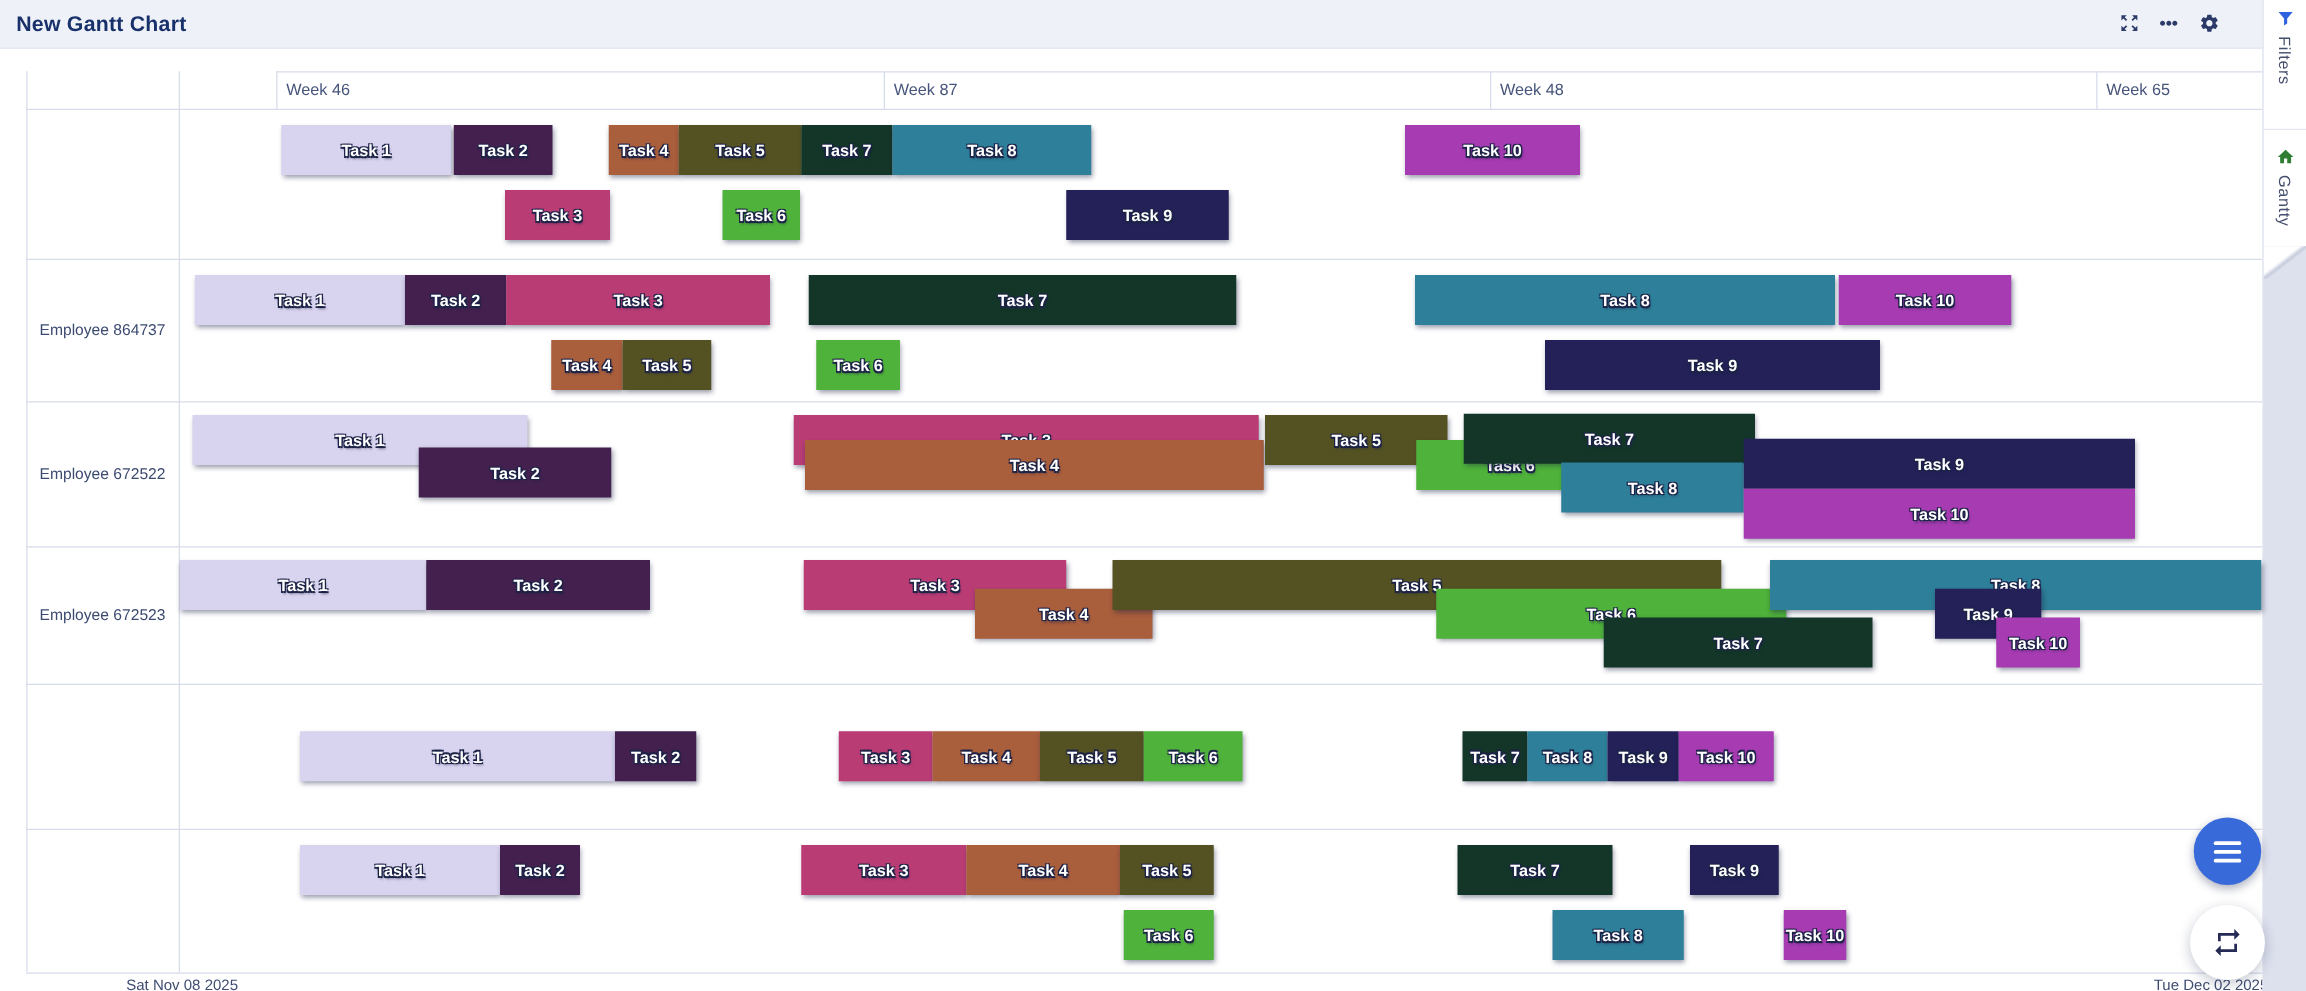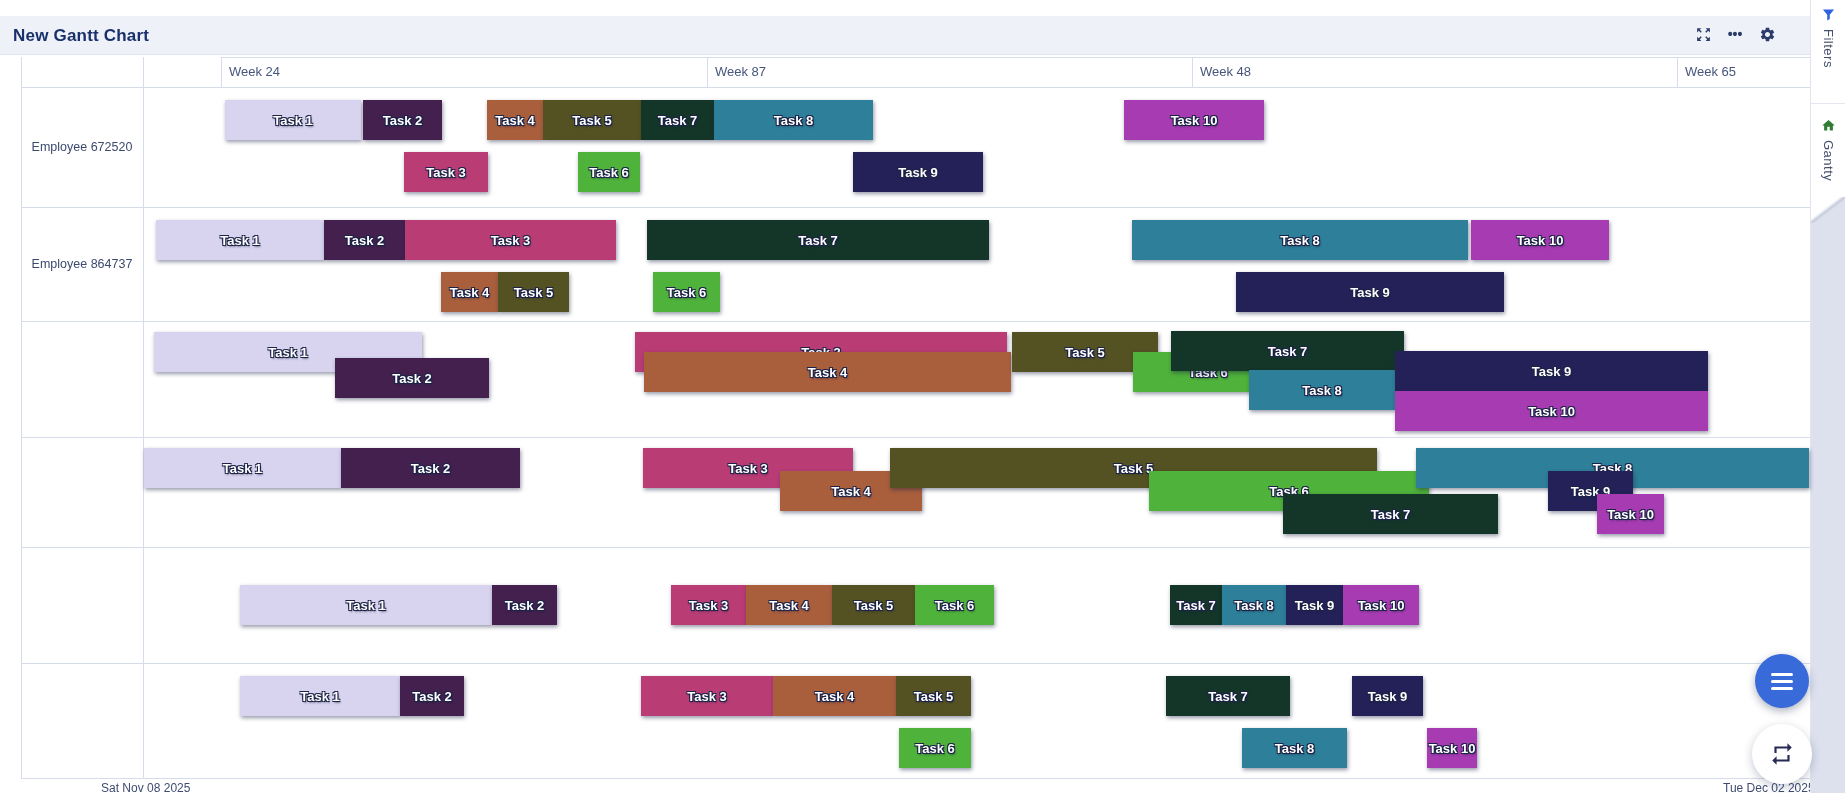--- a/index.html
+++ b/index.html
@@ -3,21 +3,21 @@
 <meta charset="utf-8">
 <style>
   html,body { margin:0; padding:0; background:#fff; }
   .app {
     position:relative; width:1845px; height:793px; overflow:hidden;
     background:#ffffff; font-family:"Liberation Sans", sans-serif;
     -webkit-font-smoothing:antialiased;
   }
   
   .topbar {
-    position:absolute; left:0; top:16px; width:1810px; height:39px;
+    position:absolute; left:0; top:0; width:1810px; height:39px;
     background:#eff1f8; border-bottom:1px solid #e1e5f0; box-sizing:border-box;
   }
   .page-title {
     position:absolute; left:13px; top:10px;
     font-size:17px; font-weight:bold; color:#18316b; letter-spacing:.2px;
   }
   .topbar-icons { position:absolute; right:32px; top:7px; display:flex; gap:10px; align-items:center; }
   .tb-icon { width:22px; height:22px; display:flex; align-items:center; justify-content:center; cursor:pointer; }
   .tb-icon svg { width:17px; height:17px; fill:#2b3a68; }
   .dots { color:#2b3a68; font-size:14px; font-weight:bold; letter-spacing:0px; line-height:22px; }
@@ -71,29 +71,28 @@
 <body>
 
 <div class="app">
 
   <div class="gantt" id="gantt">
       <div class="gridline" style="left: 221px; top: 57px; width: 1589px; height: 1px;"></div>
       <div class="gridline" style="left: 21px; top: 87px; width: 1789px; height: 1px;"></div>
       <div class="gridline" style="left: 21px; top: 57px; width: 1px; height: 721px;"></div>
       <div class="gridline" style="left: 143px; top: 57px; width: 1px; height: 721px;"></div>
       <div class="gridline" style="left: 221px; top: 57px; width: 1px; height: 30px;"></div>
-      <div class="week-label" style="left: 229px; top: 64px;">Week 24</div>
+      <div class="week-label" style="left: 229px; top: 64px;">Week 46</div>
       <div class="gridline" style="left: 707px; top: 57px; width: 1px; height: 30px;"></div>
       <div class="week-label" style="left: 715px; top: 64px;">Week 87</div>
       <div class="gridline" style="left: 1192px; top: 57px; width: 1px; height: 30px;"></div>
       <div class="week-label" style="left: 1200px; top: 64px;">Week 48</div>
       <div class="gridline" style="left: 1677px; top: 57px; width: 1px; height: 30px;"></div>
       <div class="week-label" style="left: 1685px; top: 64px;">Week 65</div>
       <div class="gridline" style="left: 21px; top: 207px; width: 1789px; height: 1px;"></div>
-      <div class="employee-label" style="left: 21px; top: 87px; width: 122px; height: 120px;">Employee 672520</div>
       <div class="bar" style="left: 225px; top: 100px; width: 136px; background: rgb(216, 211, 238); z-index: 1;">Task 1</div>
       <div class="bar" style="left: 363px; top: 100px; width: 79px; background: rgb(68, 32, 78); z-index: 2;">Task 2</div>
       <div class="bar" style="left: 404px; top: 152px; width: 84px; background: rgb(186, 60, 117); z-index: 3;">Task 3</div>
       <div class="bar" style="left: 487px; top: 100px; width: 56px; background: rgb(169, 94, 60); z-index: 4;">Task 4</div>
       <div class="bar" style="left: 543px; top: 100px; width: 98px; background: rgb(84, 82, 34); z-index: 5;">Task 5</div>
       <div class="bar" style="left: 578px; top: 152px; width: 62px; background: rgb(79, 178, 58); z-index: 6;">Task 6</div>
       <div class="bar" style="left: 641px; top: 100px; width: 73px; background: rgb(19, 54, 40); z-index: 7;">Task 7</div>
       <div class="bar" style="left: 714px; top: 100px; width: 159px; background: rgb(46, 127, 153); z-index: 8;">Task 8</div>
       <div class="bar" style="left: 853px; top: 152px; width: 130px; background: rgb(35, 33, 88); z-index: 9;">Task 9</div>
       <div class="bar" style="left: 1124px; top: 100px; width: 140px; background: rgb(167, 59, 178); z-index: 10;">Task 10</div>
@@ -103,31 +102,33 @@
       <div class="bar" style="left: 324px; top: 220px; width: 81px; background: rgb(68, 32, 78); z-index: 2;">Task 2</div>
       <div class="bar" style="left: 405px; top: 220px; width: 211px; background: rgb(186, 60, 117); z-index: 3;">Task 3</div>
       <div class="bar" style="left: 441px; top: 272px; width: 57px; background: rgb(169, 94, 60); z-index: 4;">Task 4</div>
       <div class="bar" style="left: 498px; top: 272px; width: 71px; background: rgb(84, 82, 34); z-index: 5;">Task 5</div>
       <div class="bar" style="left: 653px; top: 272px; width: 67px; background: rgb(79, 178, 58); z-index: 6;">Task 6</div>
       <div class="bar" style="left: 647px; top: 220px; width: 342px; background: rgb(19, 54, 40); z-index: 7;">Task 7</div>
       <div class="bar" style="left: 1132px; top: 220px; width: 336px; background: rgb(46, 127, 153); z-index: 8;">Task 8</div>
       <div class="bar" style="left: 1236px; top: 272px; width: 268px; background: rgb(35, 33, 88); z-index: 9;">Task 9</div>
       <div class="bar" style="left: 1471px; top: 220px; width: 138px; background: rgb(167, 59, 178); z-index: 10;">Task 10</div>
       <div class="gridline" style="left: 21px; top: 437px; width: 1789px; height: 1px;"></div>
+      <div class="employee-label" style="left: 21px; top: 321px; width: 122px; height: 116px;">Employee 672522</div>
       <div class="bar" style="left: 154px; top: 332px; width: 268px; background: rgb(216, 211, 238); z-index: 1;">Task 1</div>
       <div class="bar" style="left: 335px; top: 358px; width: 154px; background: rgb(68, 32, 78); z-index: 2;">Task 2</div>
       <div class="bar" style="left: 635px; top: 332px; width: 372px; background: rgb(186, 60, 117); z-index: 3;">Task 3</div>
       <div class="bar" style="left: 644px; top: 352px; width: 367px; background: rgb(169, 94, 60); z-index: 4;">Task 4</div>
       <div class="bar" style="left: 1012px; top: 332px; width: 146px; background: rgb(84, 82, 34); z-index: 5;">Task 5</div>
       <div class="bar" style="left: 1133px; top: 352px; width: 150px; background: rgb(79, 178, 58); z-index: 6;">Task 6</div>
       <div class="bar" style="left: 1171px; top: 331px; width: 233px; background: rgb(19, 54, 40); z-index: 7;">Task 7</div>
       <div class="bar" style="left: 1249px; top: 370px; width: 146px; background: rgb(46, 127, 153); z-index: 8;">Task 8</div>
       <div class="bar" style="left: 1395px; top: 351px; width: 313px; background: rgb(35, 33, 88); z-index: 9;">Task 9</div>
       <div class="bar" style="left: 1395px; top: 391px; width: 313px; background: rgb(167, 59, 178); z-index: 10;">Task 10</div>
       <div class="gridline" style="left: 21px; top: 547px; width: 1789px; height: 1px;"></div>
+      <div class="employee-label" style="left: 21px; top: 437px; width: 122px; height: 110px;">Employee 672523</div>
       <div class="bar" style="left: 144px; top: 448px; width: 197px; background: rgb(216, 211, 238); z-index: 1;">Task 1</div>
       <div class="bar" style="left: 341px; top: 448px; width: 179px; background: rgb(68, 32, 78); z-index: 2;">Task 2</div>
       <div class="bar" style="left: 643px; top: 448px; width: 210px; background: rgb(186, 60, 117); z-index: 3;">Task 3</div>
       <div class="bar" style="left: 780px; top: 471px; width: 142px; background: rgb(169, 94, 60); z-index: 4;">Task 4</div>
       <div class="bar" style="left: 890px; top: 448px; width: 487px; background: rgb(84, 82, 34); z-index: 5;">Task 5</div>
       <div class="bar" style="left: 1149px; top: 471px; width: 280px; background: rgb(79, 178, 58); z-index: 6;">Task 6</div>
       <div class="bar" style="left: 1283px; top: 494px; width: 215px; background: rgb(19, 54, 40); z-index: 7;">Task 7</div>
       <div class="bar" style="left: 1416px; top: 448px; width: 393px; background: rgb(46, 127, 153); z-index: 8;">Task 8</div>
       <div class="bar" style="left: 1548px; top: 471px; width: 85px; background: rgb(35, 33, 88); z-index: 9;">Task 9</div>
       <div class="bar" style="left: 1597px; top: 494px; width: 67px; background: rgb(167, 59, 178); z-index: 10;">Task 10</div>

